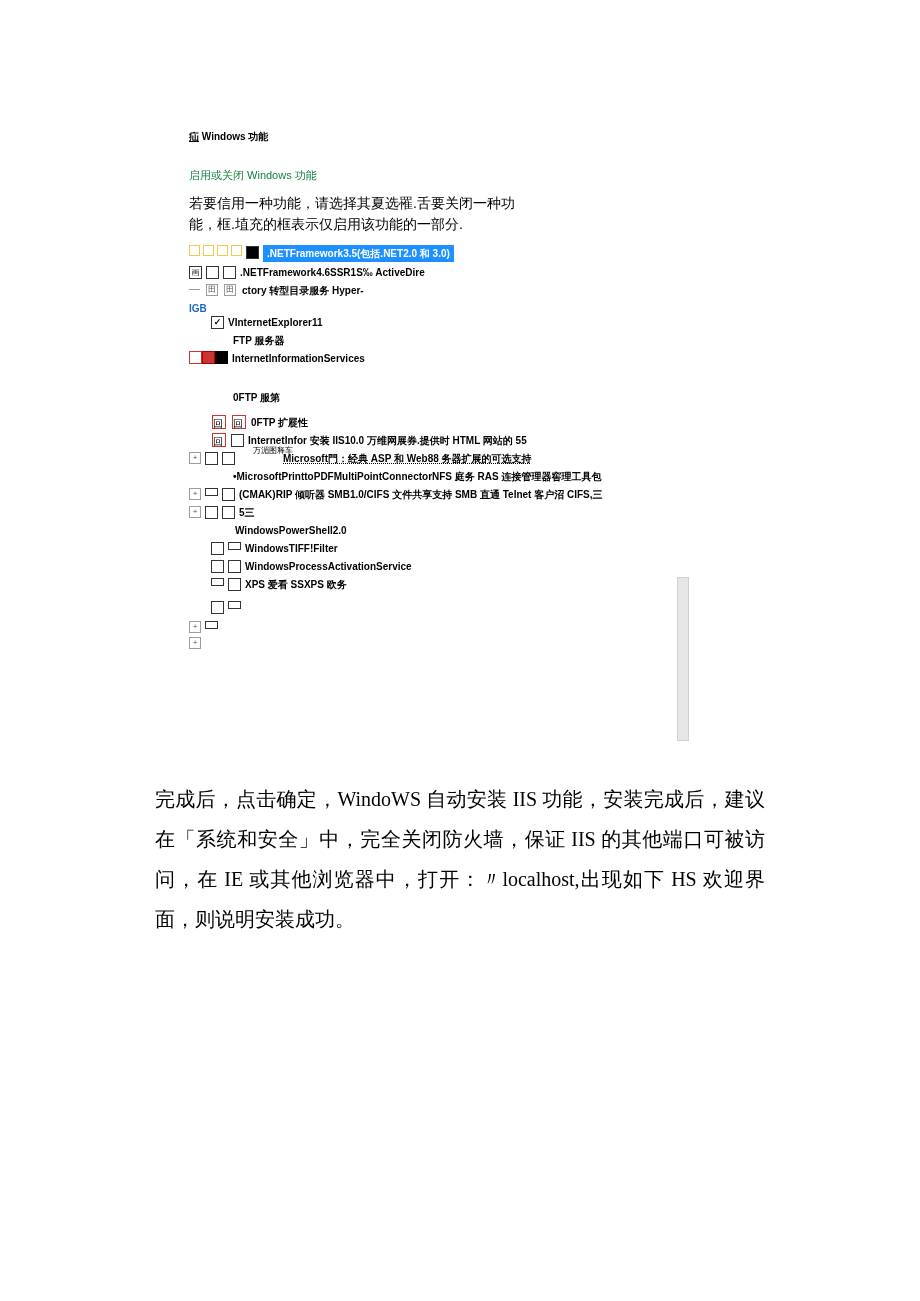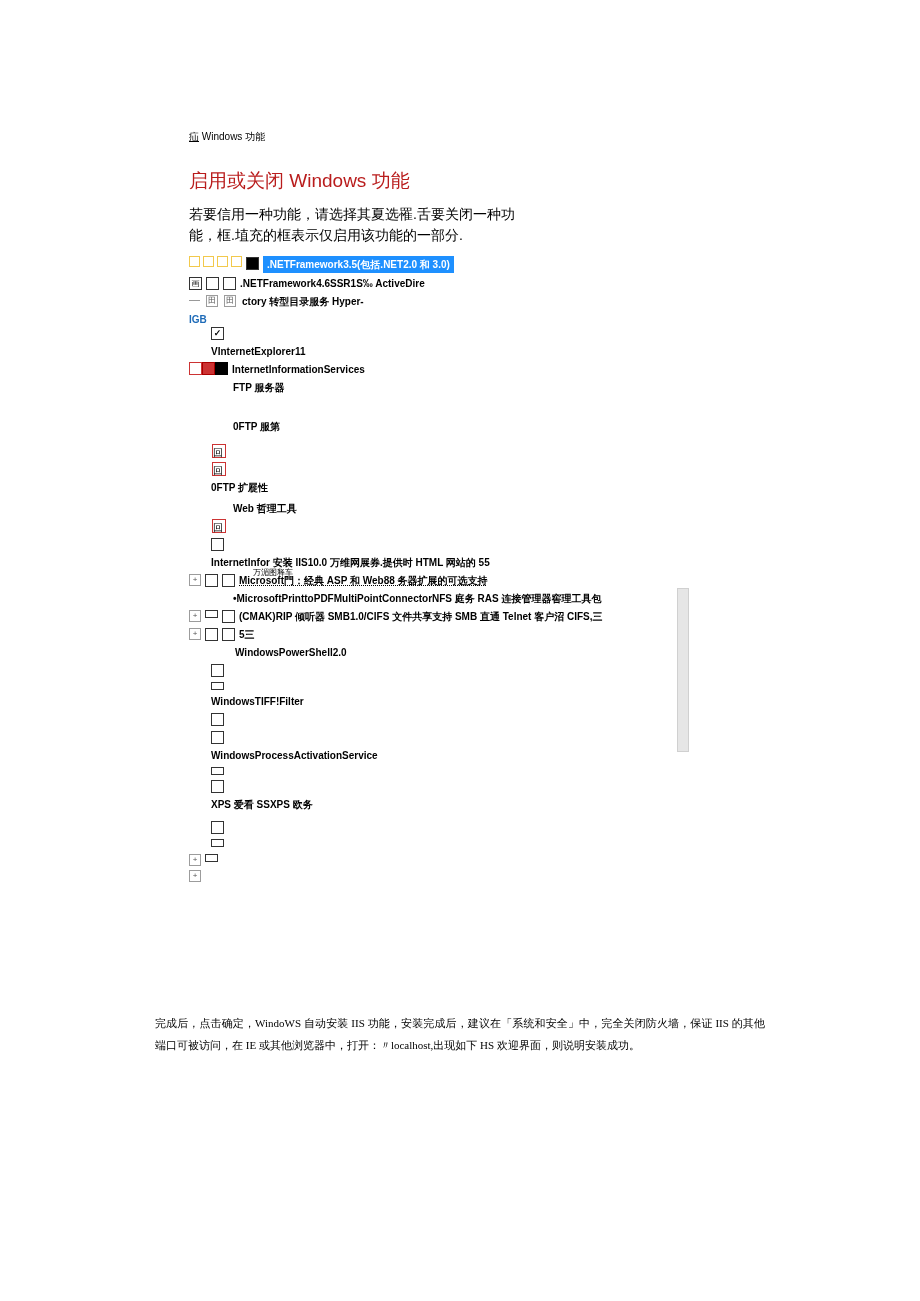--- a/index.html
+++ b/index.html
@@ -7,28 +7,28 @@
     background: #fff;
     font-family: "Microsoft YaHei", "SimSun", Arial, sans-serif;
     width: 920px;
   }
   .page {
     padding: 130px 0 0 189px;
     width: 550px;
   }
   .dlg-title {
     font-size: 10px;
-    font-weight: normal;
+    font-weight: bold;
     color: #000;
     margin: 0 0 24px 0;
   }
   .dlg-title .underline { text-decoration: underline; }
   .heading {
-    font-size: 19px;
-    color: #b91c1c;
+    font-size: 11px;
+    color: #15803d;
     font-weight: 400;
     margin: 0 0 10px 0;
   }
   .desc {
     font-size: 14px;
     color: #000;
     line-height: 1.5;
     margin: 0 0 10px 0;
     max-width: 340px;
   }
@@ -39,21 +39,21 @@
     position: relative;
   }
   .row {
     display: flex;
     align-items: flex-start;
     gap: 4px;
     margin: 3px 0;
     position: relative;
   }
   .indent1 { padding-left: 0; }
-  .indent2 { padding-left: 22px; flex-direction: column; }
+  .indent2 { padding-left: 22px; }
   .indent3 { padding-left: 44px; }
 
   .expander {
     width: 10px; height: 10px;
     border: 1px solid #9c9c9c;
     background: #fff;
     display: inline-flex;
     align-items: center;
     justify-content: center;
     font-size: 8px;
@@ -79,21 +79,21 @@
   .cb.filled::after { content: ""; width: 7px; height: 7px; background: #000; display: block; }
   .cb.check::after { content: "✓"; color: #000; font-weight: bold; }
 
   .label { font-size: 10px; color: #000; }
   .label.bold { font-weight: bold; }
   .label.selected {
     background: #1E90FF; color: #fff;
     padding: 1px 4px;
     font-weight: bold;
   }
-  .label.dotted { text-decoration: underline dotted; }
+  .label.dotted { text-decoration: underline dotted; margin-left: 44px; }
   .label.igb { color: #1E6BB8; font-weight: bold; }
 
   .decor-row1 { display:flex; gap:3px; align-items:center; }
   .smallbox { width:9px; height:9px; border:1px solid #f2c94c; background:#fff; }
   .smallbox.orange { border-color:#f2c94c; }
 
   .redrow { display:flex; align-items:center; gap:0; }
   .redcell { width:11px; height:11px; background:#c33; border:1px solid #a00; }
   .redcell.light { background:#fff; border:1px solid #c33; }
   .redcell.dark { background:#000; border:1px solid #000; }
@@ -106,21 +106,21 @@
     top: 332px;
     width: 10px;
     height: 162px;
     background: #e6e6e6;
     border: 1px solid #d0d0d0;
   }
 
   .bodytext {
     margin-top: 130px;
     padding: 0 155px 0 155px;
-    font-size: 11px;
+    font-size: 20px;
     font-family: "SimSun", "Microsoft YaHei", serif;
     line-height: 2.0;
     color: #000;
     width: 610px;
     text-align: justify;
   }
 </style>
 </head>
 <body>
 
@@ -164,46 +164,43 @@
 
     <div class="row indent1">
       <span class="label igb">IGB</span>
     </div>
 
     <div class="row indent2" style="margin-top:-4px;">
       <span class="cb check"></span>
       <span class="label bold">VInternetExplorer11</span>
     </div>
 
+    <div class="row indent3">
+      <span class="label bold">FTP 服务器</span>
+    </div>
+
     <div class="row indent1">
       <span class="redrow">
         <span class="redcell light"></span>
           <span class="redcell"></span>
           <span class="redcell dark"></span>
       </span>
       <span class="label bold">InternetInformationServices</span>
     </div>
 
-    <div class="row indent3">
-      <span class="label bold">FTP 服务器</span>
-    </div>
-
     <div class="row indent3" style="margin-top:24px;">
       <span class="label bold">0FTP 服第</span>
     </div>
 
     <div class="row indent2" style="margin-top:10px;">
       <span class="backbox">回</span>
       <span class="backbox">回</span>
       <span class="label bold">0FTP 扩屣性</span>
     </div>
 
-    <div class="row indent3" style="margin-top:6px;">
-      <span class="label bold">Web 哲理工具</span>
-    </div>
 
     <div class="row indent2">
       <span class="backbox">回</span>
       <span class="cb"></span>
       <span class="label bold">InternetInfor 安装 IIS10.0 万维网展券.提供时 HTML 网站的 55</span>
     </div>
 
     <div class="row indent1" style="position:relative;">
       <span class="expander">+</span>
       <span class="cb"></span>

